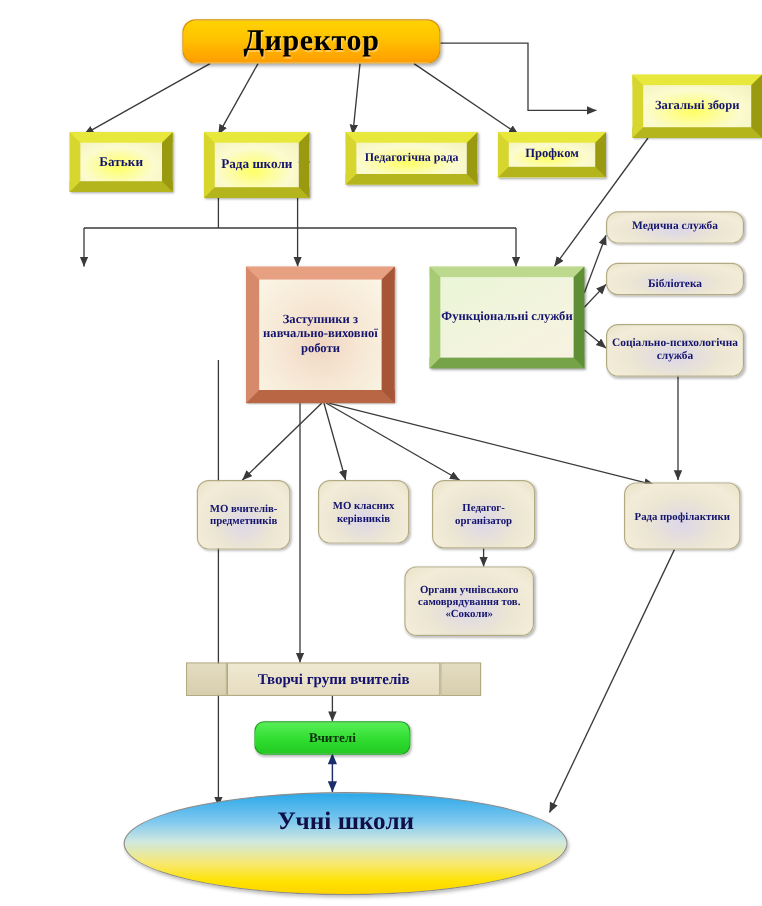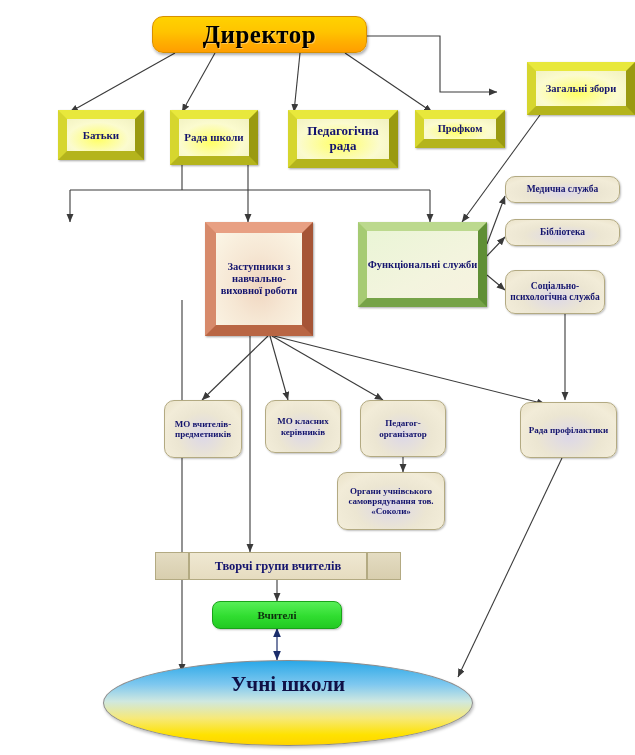--- a/index.html
+++ b/index.html
@@ -224,50 +224,50 @@
   </div>
 
   <div class="node bevel bevel-yellowcore" style="left:28px; top:110px; width:86px; height:50px; font-size:11px;">
     <span>Батьки</span>
   </div>
 
   <div class="node bevel bevel-yellowcore" style="left:140px; top:110px; width:88px; height:55px; font-size:11px;">
     <span>Рада школи</span>
   </div>
 
-  <div class="node bevel bevel-yellowcore" style="left:258px; top:110px; width:110px; height:58px; font-size:13px;">
+  <div class="node bevel bevel-yellowcore" style="left:258px; top:110px; width:110px; height:44px; font-size:10px;">
     <span>Педагогічна рада</span>
   </div>
 
   <div class="node bevel bevel-yellowcore" style="left:385px; top:110px; width:90px; height:38px; font-size:10.5px;">
     <span>Профком</span>
   </div>
 
   <div class="node bevel bevel-yellowcore" style="left:497px; top:62px; width:108px; height:53px; font-size:10.5px;">
     <span>Загальні збори</span>
   </div>
 
 
-  <div class="node bevel-salmon" style="left:205px; top:222px; width:108px; height:114px;">
+  <div class="node bevel-salmon" style="left:205px; top:222px; width:124px; height:114px;">
     <span>Заступники з навчально-виховної роботи</span>
   </div>
 
   <div class="node bevel-green" style="left:358px; top:222px; width:129px; height:85px;">
     <span>Функціональні служби</span>
   </div>
 
   <div class="node card" style="left:505px; top:176px; width:115px; height:27px;">
     <span>Медична служба</span>
   </div>
 
-  <div class="node card" style="left:505px; top:219px; width:115px; height:27px;">
+  <div class="node card" style="left:505px; top:219px; width:115px; height:27px;align-items:flex-end;">
     <span>Бібліотека</span>
   </div>
 
-  <div class="node card" style="left:505px; top:270px; width:100px; height:44px;">
+  <div class="node card" style="left:505px; top:270px; width:115px; height:44px;">
     <span>Соціально-психологічна служба</span>
   </div>
 
   <div class="node card card-sm" style="left:164px; top:400px; width:78px; height:58px;">
     <span>МО вчителів-предметників</span>
   </div>
 
   <div class="node card card-sm" style="left:265px; top:400px; width:76px; height:53px;">
     <span>МО класних керівників</span>
   </div>

